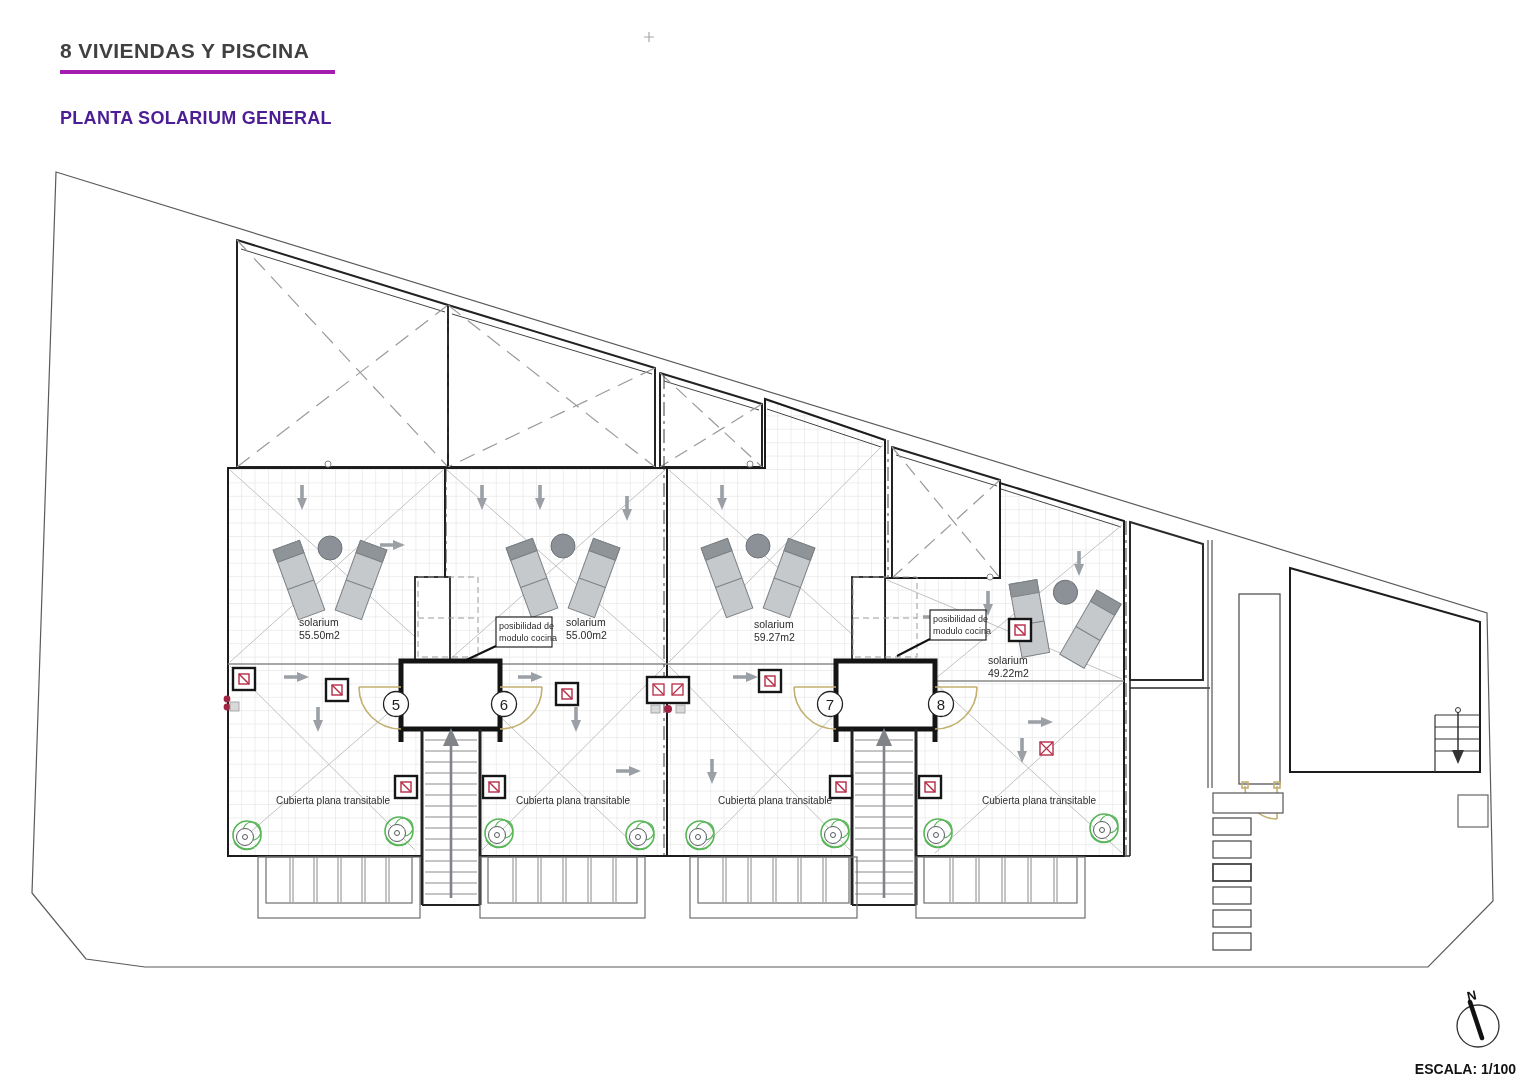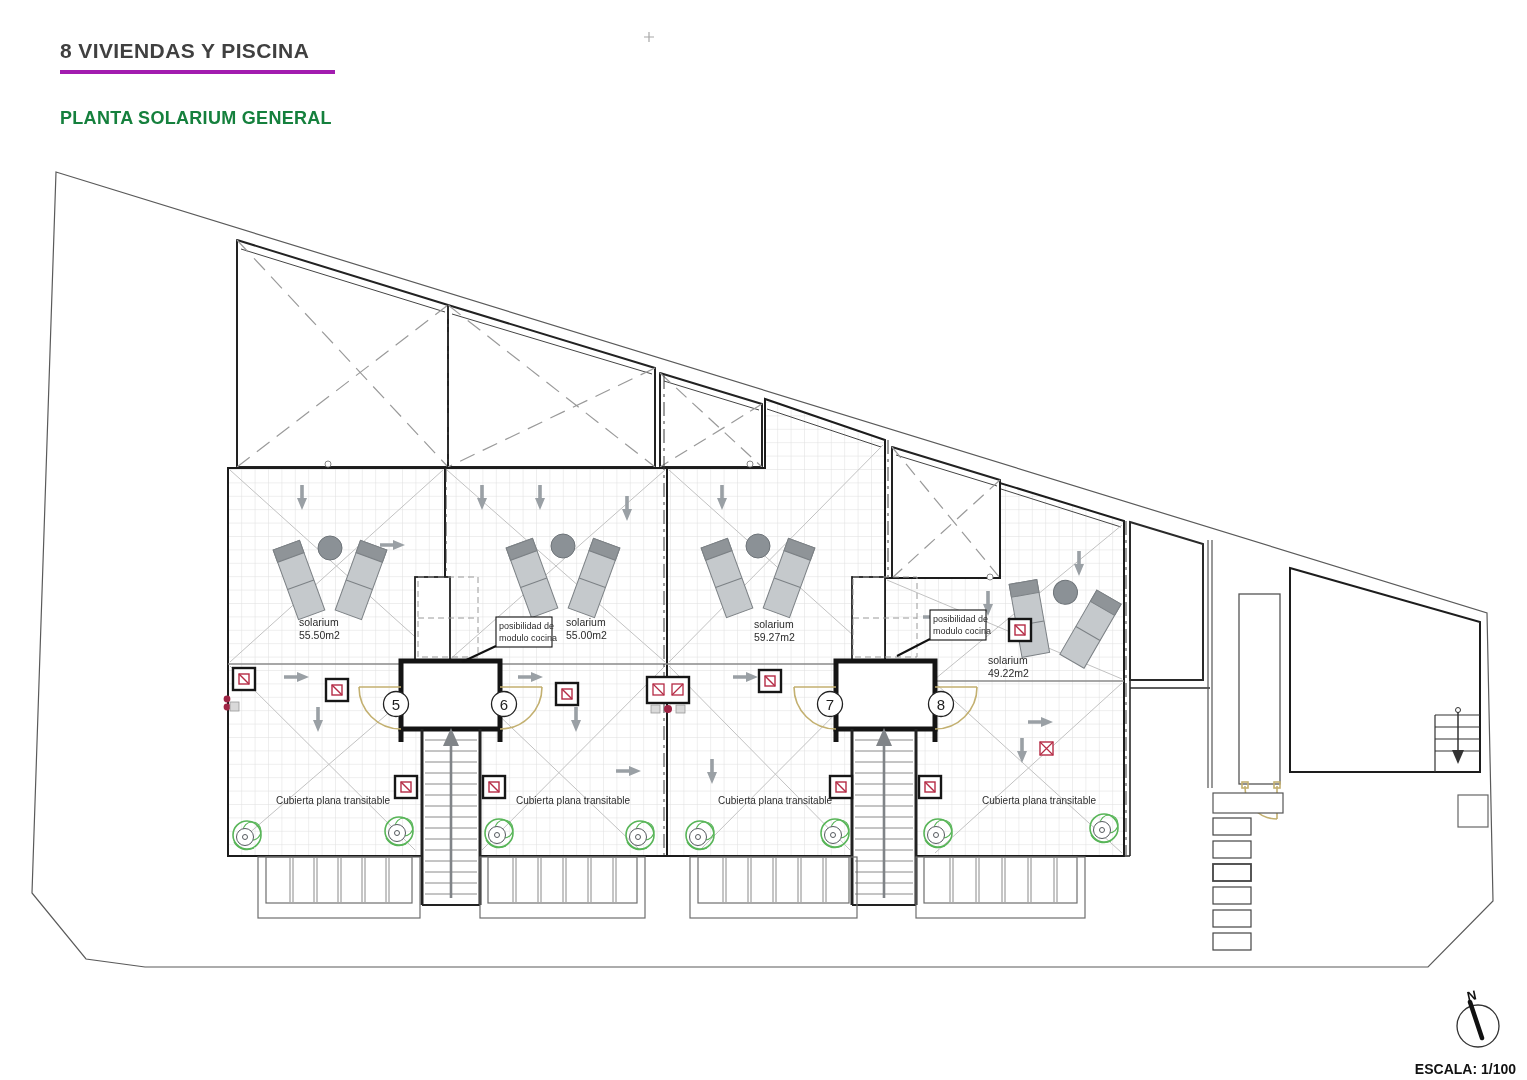--- a/index.html
+++ b/index.html
@@ -1,20 +1,20 @@
 <!DOCTYPE html>
 <html><head>
 <meta charset="utf-8">
 <style>
   html,body{margin:0;padding:0;background:#ffffff;}
   body{font-family:"Liberation Sans","DejaVu Sans",sans-serif;}
   #sheet{position:relative;width:1527px;height:1080px;background:#fff;overflow:hidden;}
   .title{position:absolute;left:60px;top:24px;font-size:21px;font-weight:bold;color:#404040;
          letter-spacing:.4px;border-bottom:4px solid #a21caf;padding:0 26px 7px 0;margin-top:15px;}
-  .subtitle{position:absolute;left:60px;top:108px;font-size:18px;font-weight:bold;color:#15803d;letter-spacing:.3px;}
+  .subtitle{position:absolute;left:60px;top:108px;font-size:18px;font-weight:bold;color:#4c1d95;letter-spacing:.3px;}
   svg text{font-family:"Liberation Sans","DejaVu Sans",sans-serif;fill:#2b2b2b;}
   svg .plan-label{font-size:10.5px;}
   svg .roof-label{font-size:10px;}
   svg .note-label{font-size:9px;}
   svg .unit-num{font-size:15px;fill:#1d1d1d;}
   svg .scale-text{font-size:14px;font-weight:bold;fill:#111;}
   svg .north-text{font-size:13px;font-weight:bold;fill:#111;}
 </style>
 </head>
 <body>

